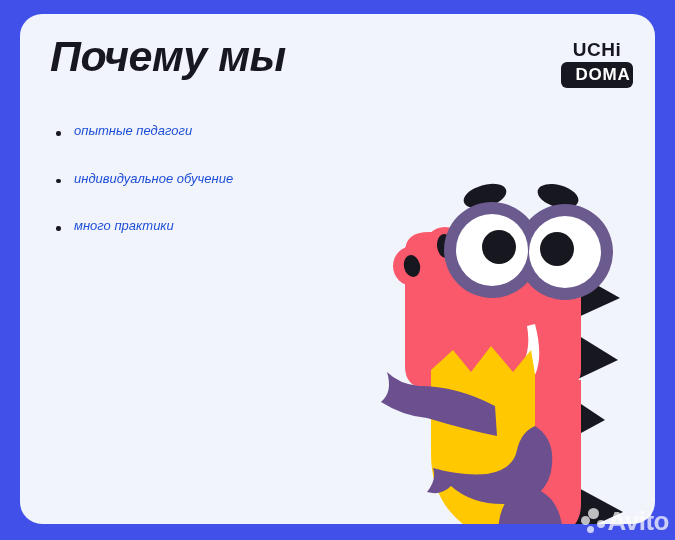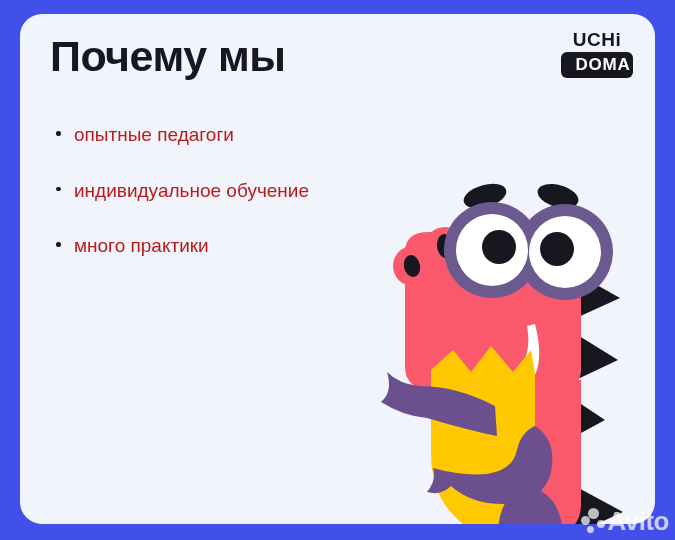--- a/index.html
+++ b/index.html
@@ -38,20 +38,21 @@
   .title {
     position: absolute;
     left: 30px;
     top: 20px;
     font-size: 43px;
     font-weight: bold;
     color: #17171F;
     letter-spacing: -0.5px;
     line-height: 1.05;
     white-space: nowrap;
+    font-style: italic;
   }
 
   
   .bullets {
     position: absolute;
     left: 36px;
     top: 108px;
     width: 290px;
   }
   .bullet-row {
@@ -68,30 +69,31 @@
   }
   .bullet-dot i {
     display: block;
     width: 4.5px;
     height: 4.5px;
     border-radius: 50%;
     background: #17171F;
   }
   .bullet-text {
     flex: 1 1 auto;
-    font-size: 19px;
+    font-size: 13px;
     line-height: 1.35;
-    color: #b91c1c;
+    color: #1d4ed8;
+    font-style: italic;
   }
 
   
   .logo {
     position: absolute;
     right: 22px;
-    top: 16px;
+    top: 26px;
     width: 72px;
     text-align: center;
   }
   .logo-top {
     font-size: 19px;
     font-weight: bold;
     color: #17171F;
     letter-spacing: 0.5px;
     line-height: 1;
     margin-bottom: 3px;

